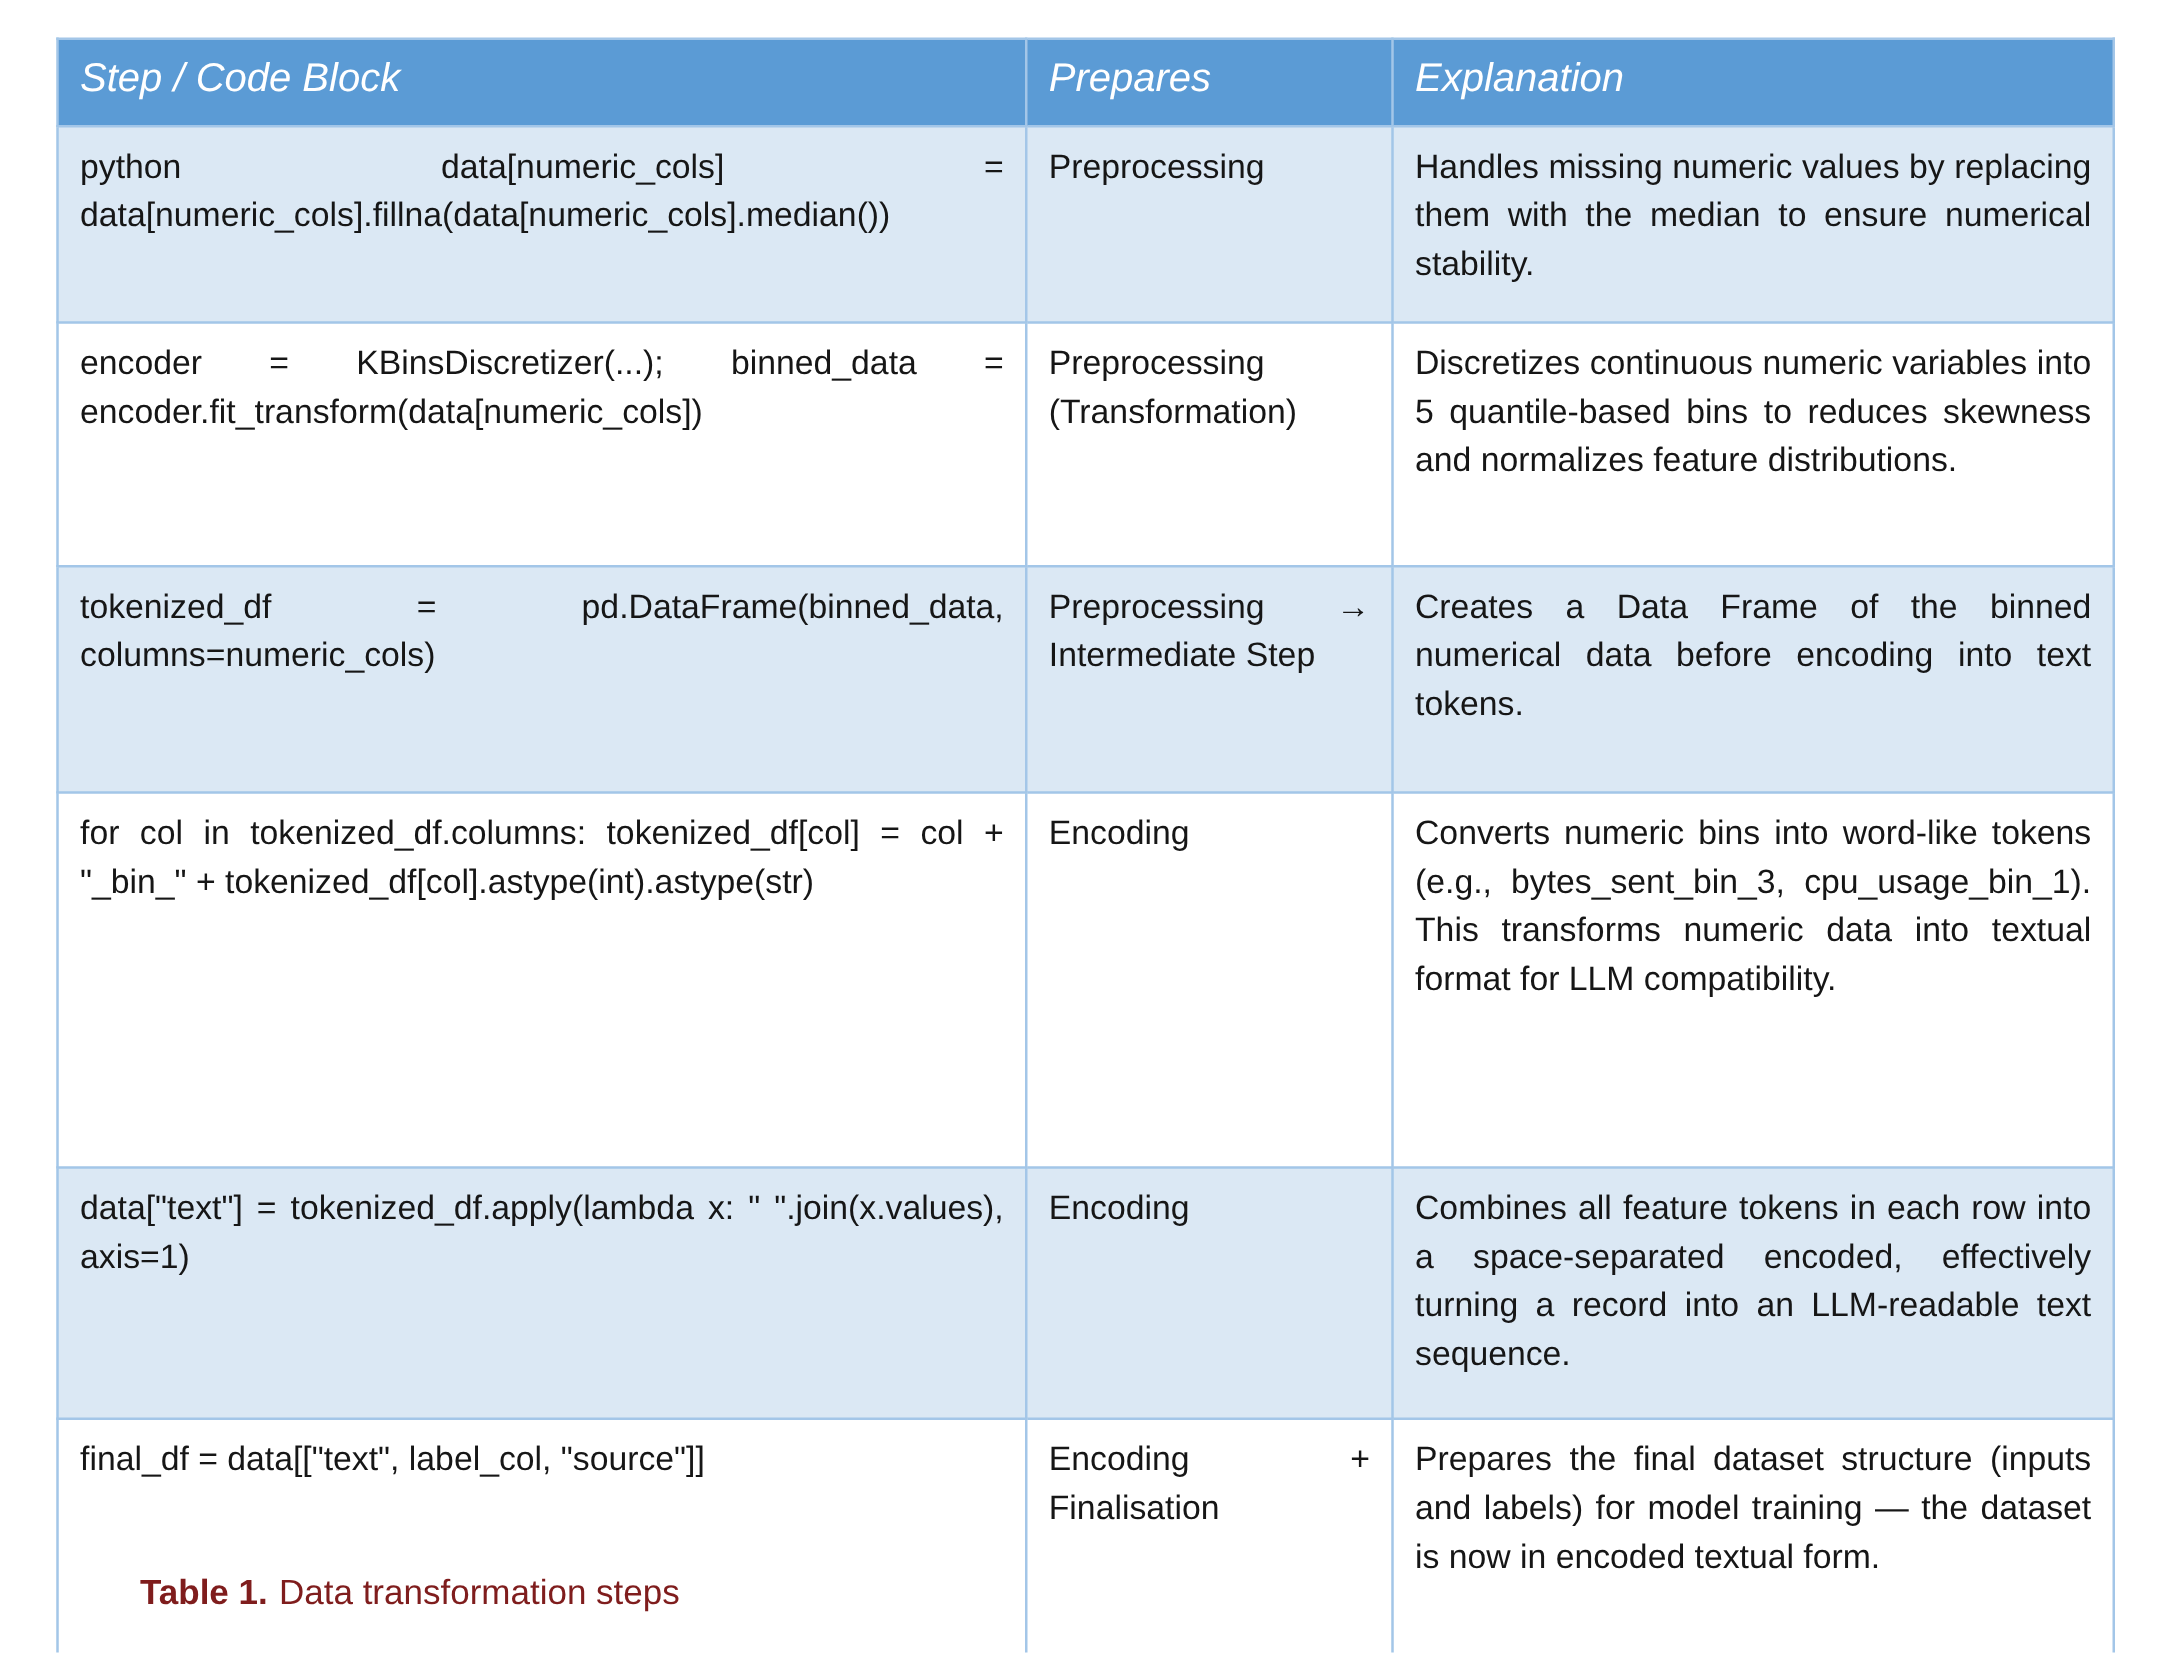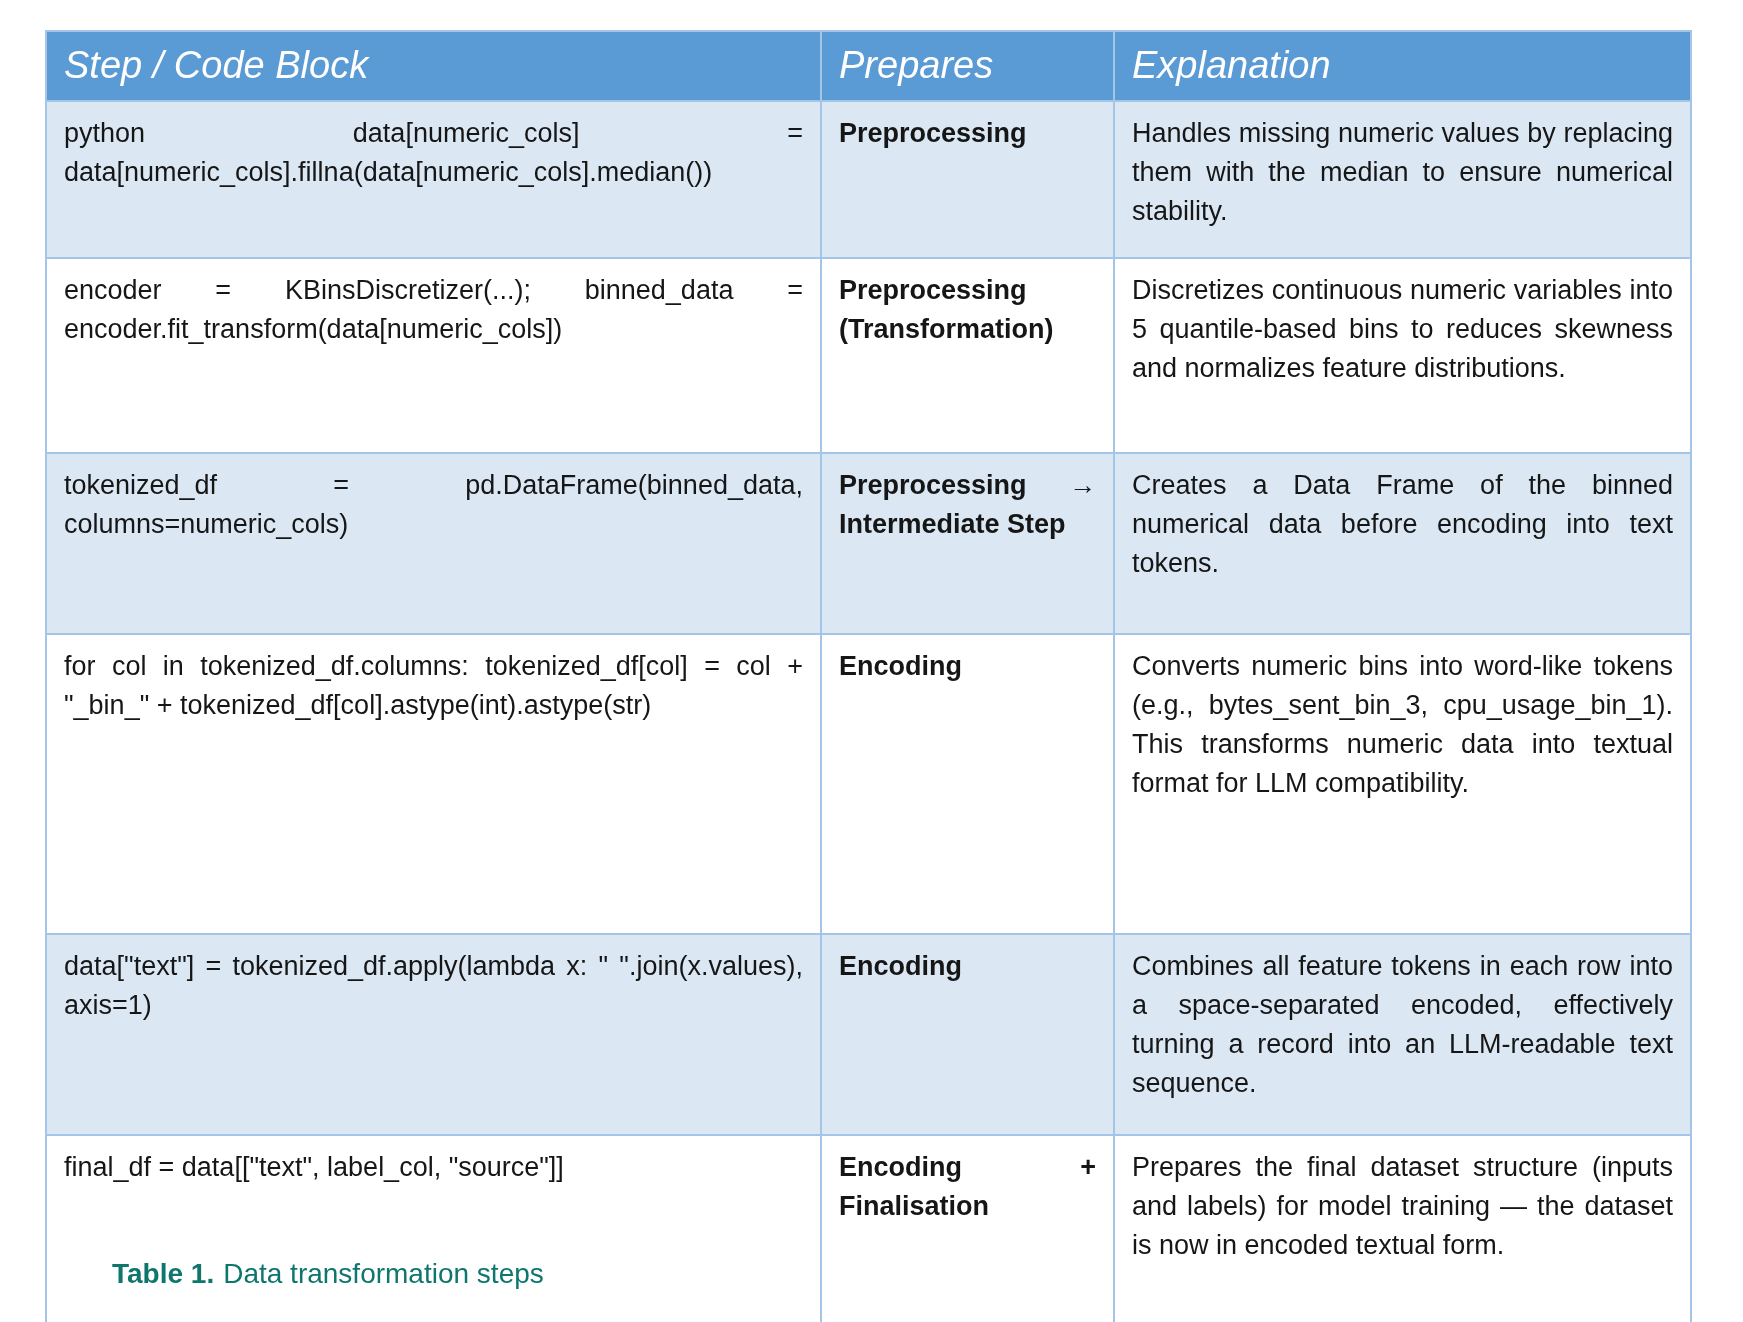--- a/index.html
+++ b/index.html
@@ -35,49 +35,49 @@
     padding: 12px 17px 10px 17px;
     box-sizing: border-box;
     word-wrap: break-word;
   }
   thead tr { height: 70px; }
   thead th {
     background: #5b9bd5;
     color: #ffffff;
     font-style: italic;
     font-weight: normal;
-    font-size: 38px;
+    font-size: 32px;
     text-align: left;
     padding-top: 15px;
     border-color: #8fb8e0;
   }
   tbody td {
     font-size: 27px;
     line-height: 1.45;
     color: #161616;
     text-align: justify;
   }
   tbody tr.band td { background: #dbe8f4; }
   tbody tr.plain td { background: #ffffff; }
   td.code-cell { }
-  td.category-cell { font-weight: bold; }
+  td.category-cell { font-weight: normal; }
 
   tr.r1 { height: 157px; }
   tr.r2 { height: 195px; }
   tr.r3 { height: 181px; }
   tr.r4 { height: 300px; margin-top: 33px; }
   tr.r5 { height: 201px; }
   tr.r6 { height: 193px; }
 
   .caption {
     position: absolute;
     left: 112px;
     top: 1258px;
     font-size: 28px;
-    color: #0f766e;
+    color: #7f1d1d;
     white-space: nowrap;
   }
   .caption .cap-label { font-weight: bold; }
   .caption .cap-text { margin-left: 9px; }
 </style>
 </head>
 <body>
 
 <div class="page">
 

